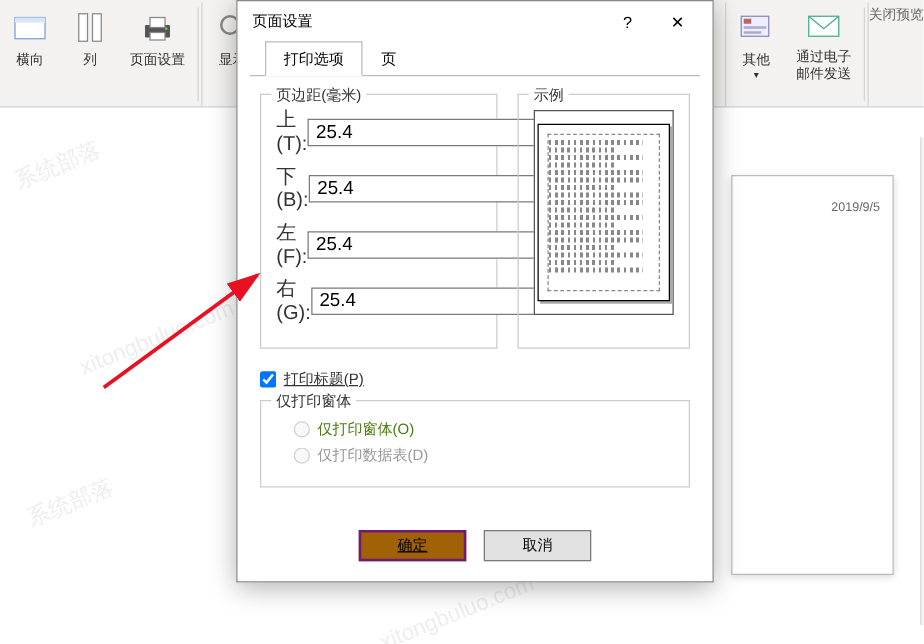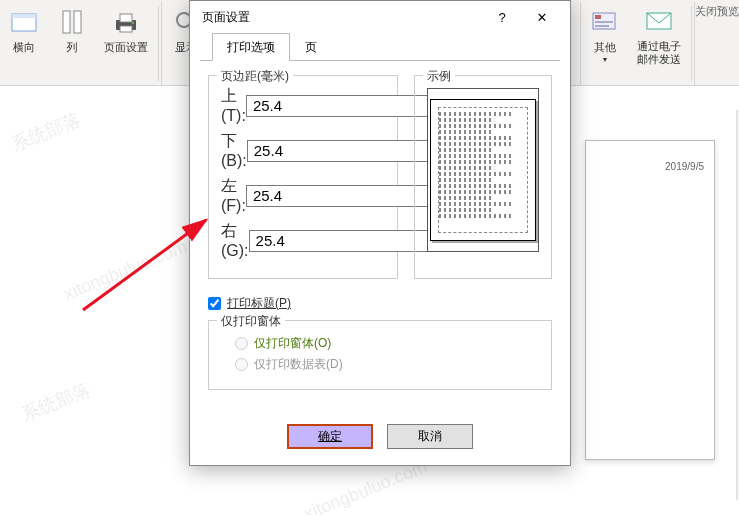--- a/index.html
+++ b/index.html
@@ -45,21 +45,21 @@
     .pl.m { width: 85%; }
     
     .chkrow { display: flex; align-items: center; gap: 6px; margin-bottom: 8px; margin-top: 6px; text-decoration: underline; }
     .chkrow input { width: 13px; height: 13px; }
     
     .radio-row { display: flex; align-items: center; gap: 6px; margin: 4px 0 4px 14px; }
     .radio-row input { width: 13px; height: 13px; }
     
     .dlg-foot { display: flex; justify-content: center; gap: 14px; padding: 12px 0 16px; border-top: none; }
     .btn { width: 86px; height: 25px; border: 1px solid #7a7a7a; background: #e1e1e1; font-size: 12px; cursor: pointer; }
-    .btn.primary { border: 2px solid #c2410c; background: #c4b5fd; text-decoration: underline; }
+    .btn.primary { border: 2px solid #701a75; background: #a16207; text-decoration: underline; }
     
     
     .arrow { position: absolute; left: 78px; top: 200px; z-index: 20; pointer-events: none; }
     
     
     .wm { position:absolute; color:#eee; font-size:18px; transform:rotate(-22deg); pointer-events:none; z-index:1; }
     
     
     .doc { position:absolute; left:585px; top:140px; width:130px; height:320px; border:1px solid #bbb; background:#fff; box-shadow:0 2px 6px rgba(0,0,0,.15); z-index:0; font-size:10px; color:#666; padding:20px 10px; }
     

